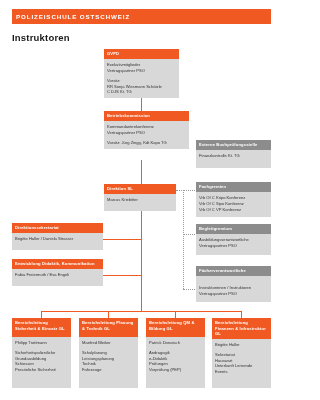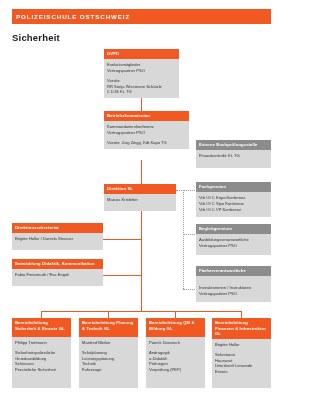--- a/index.html
+++ b/index.html
@@ -90,21 +90,21 @@
 </style>
 </head>
 <body>
 
 <div id="page">
 
   <div class="banner">
     <div class="banner-text">POLIZEISCHULE OSTSCHWEIZ</div>
   </div>
 
-  <div class="page-title">Sicherheit</div>
+  <div class="page-title">Instruktoren</div>
 
   <div class="ln v" style="left:141px; top:98px; height:13px;"></div>
 
   <div class="ln v" style="left:141px; top:160px; height:24px;"></div>
 
   <div class="ln v" style="left:141px; top:208px; height:104px;"></div>
 
   <div class="ln h" style="left:103px; top:239px; width:39px;"></div>
 
   <div class="ln h" style="left:103px; top:275px; width:39px;"></div>

